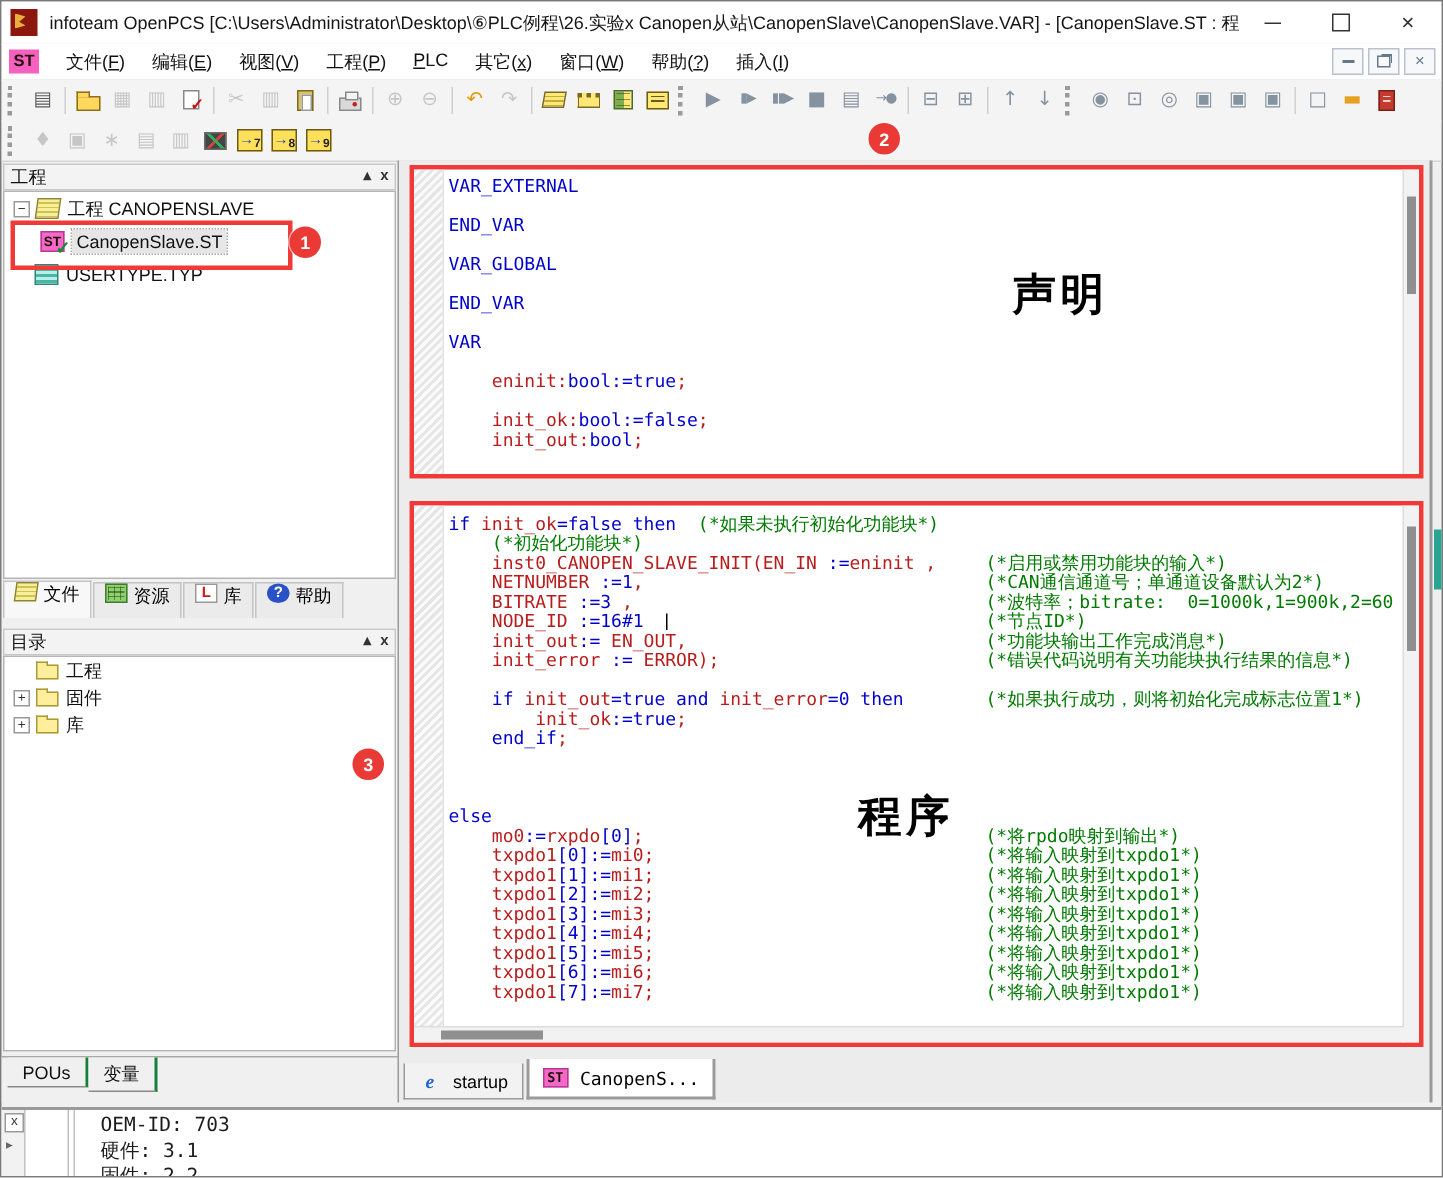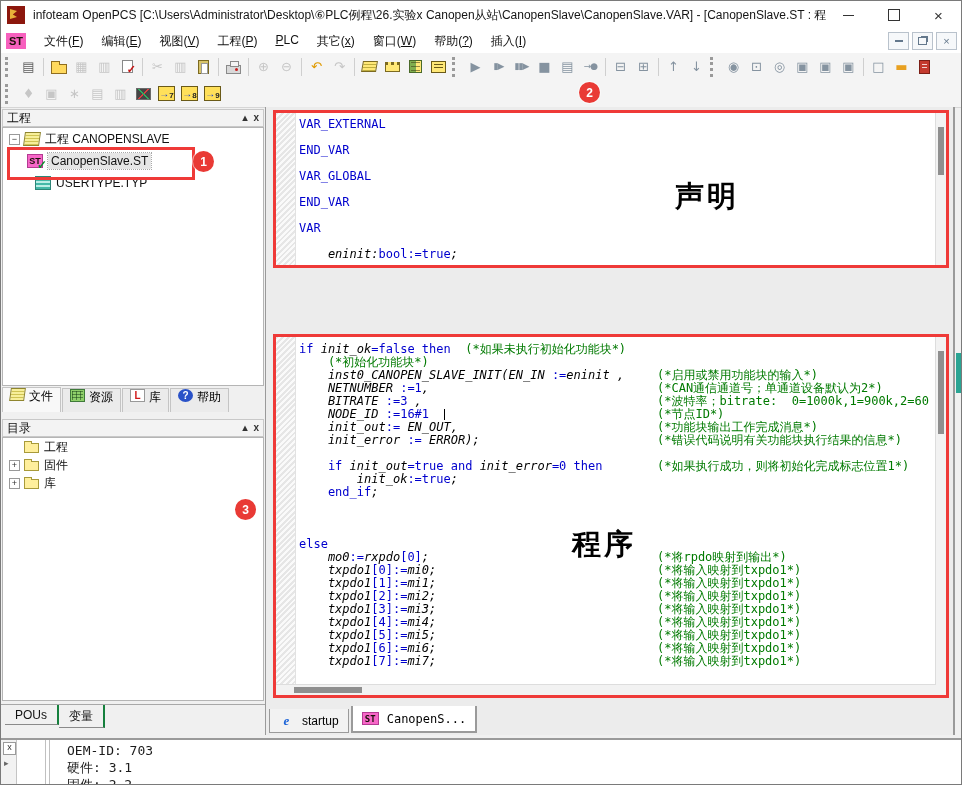--- a/index.html
+++ b/index.html
@@ -88,29 +88,29 @@
   .tabi-library{background:#fff;border:1px solid #999;color:#d01818;font-weight:bold;font-size:10px;line-height:11px;text-align:center;}
   .tabi-help{background:#2a52c8;color:#fff;border-radius:50%;font-size:10px;font-weight:bold;line-height:13px;text-align:center;}
   .tabi-html{border:none;color:#1c64d8;font-weight:bold;font-size:13px;line-height:13px;text-align:center;font-family:"Liberation Serif",serif;font-style:italic;}
   .tabi-st2{background:#f767c8;border:1px solid #b43a92;color:#1a1008;font-weight:bold;font-size:9px;line-height:12px;text-align:center;width:17px;}
   
   #bottom-tabs{position:absolute;left:0;top:703px;width:264px;height:30px;background:#f0f0f0;border-top:1px solid #a8a8a8;display:flex;align-items:flex-start;padding-left:4px;}
   .btab{font-size:12px;color:#111;padding:3px 10px 2px;border-bottom:1px solid #8a8a8a;border-right:2px solid #15803d;background:#f0f0f0;}
   
   #editor-bg{position:absolute;left:264px;top:106px;width:690px;height:628px;background:#ececec;border-left:1px solid #9a9a9a;border-right:2px solid #9a9a9a;box-sizing:border-box;}
   .code-panel{position:absolute;background:#ffffff;border:3px solid #ef3a38;box-sizing:border-box;overflow:hidden;}
-  #decl-panel{left:272px;top:109px;width:676px;height:158px;}
+  #decl-panel{left:272px;top:109px;width:676px;height:209px;}
   #prog-panel{left:272px;top:333px;width:676px;height:364px;}
   .hatch{position:absolute;left:0;top:0;bottom:0;width:19px;background:repeating-linear-gradient(135deg,#e6e6e6 0 2px,#fafafa 2px 4px);border-right:1px solid #e2e2e2;}
   .code-area{position:absolute;left:23px;right:11px;font-family:"DejaVu Sans Mono","Liberation Mono",monospace;font-size:12px;line-height:13px;white-space:pre;overflow:hidden;}
   #decl-code{top:5px;bottom:2px;}
   #prog-code{top:6px;bottom:12px;}
   .code-line{position:relative;height:13px;}
   .seg-k{color:#0000cd;}
-  .seg-i{color:#000000;font-style:italic;}
+  .seg-i{color:#b91c1c;}
   .seg-c{color:#007a00;}
   .trail-comment{position:absolute;left:358px;top:0;white-space:pre;}
   .caret{display:inline-block;width:1.5px;height:11px;background:#000;vertical-align:-2px;}
   .vscroll{position:absolute;right:0;top:0;bottom:0;width:10px;background:#f2f2f2;border-left:1px solid #dddddd;}
   .vscroll .thumb{position:absolute;left:2px;width:6px;background:#8f8f8f;}
   #decl-vthumb{top:9%;height:32%;}
   #prog-vthumb{top:4%;height:23%;}
   #prog-hscroll{position:absolute;left:0;right:10px;bottom:0;height:10px;background:#f2f2f2;border-top:1px solid #dddddd;}
   #prog-hthumb{position:absolute;left:18px;top:2px;width:68px;height:6px;background:#8f8f8f;}
   .anno-label{position:absolute;color:#000000;font-size:29px;font-weight:bold;letter-spacing:3px;font-family:"Liberation Sans",sans-serif;}
@@ -350,21 +350,21 @@
     <div class="badge" id="badge-1">1</div>
   <div class="trow" style="padding-left: 6px;">
         <span class="expander">−</span>
         <span class="ticon ti-stack"></span>
         <span class="tlabel">工程 CANOPENSLAVE</span>
       </div>
       <div class="trow sel" style="padding-left: 24px;">
         <span class="ticon ti-st">ST</span>
         <span class="tlabel">CanopenSlave.ST</span>
       </div>
-      <div class="trow" style="padding-left: 32px;">
+      <div class="trow" style="padding-left: 20px;">
         <span class="ticon ti-doc-teal"></span>
         <span class="tlabel">USERTYPE.TYP</span>
       </div>
     </div>
   <div id="file-tabs">
       <span class="ftab active">
         <span class="tabi tabi-files"></span>
         <span>文件</span>
       </span>
       <span class="ftab">

